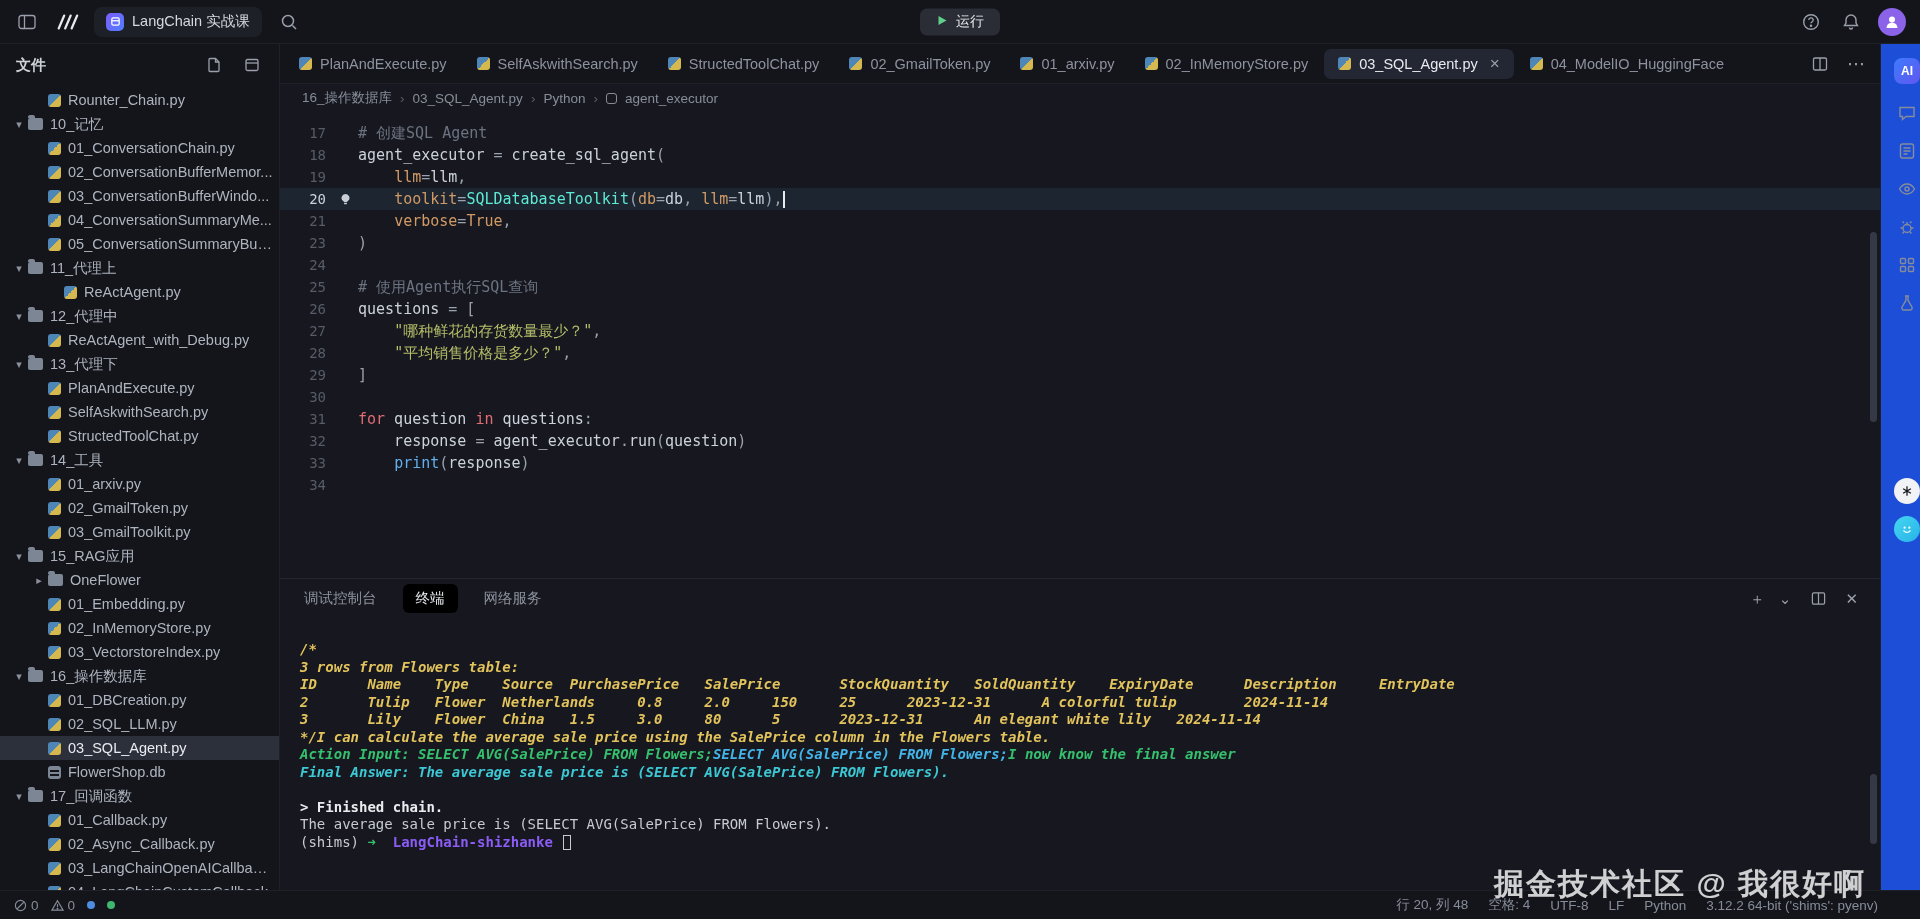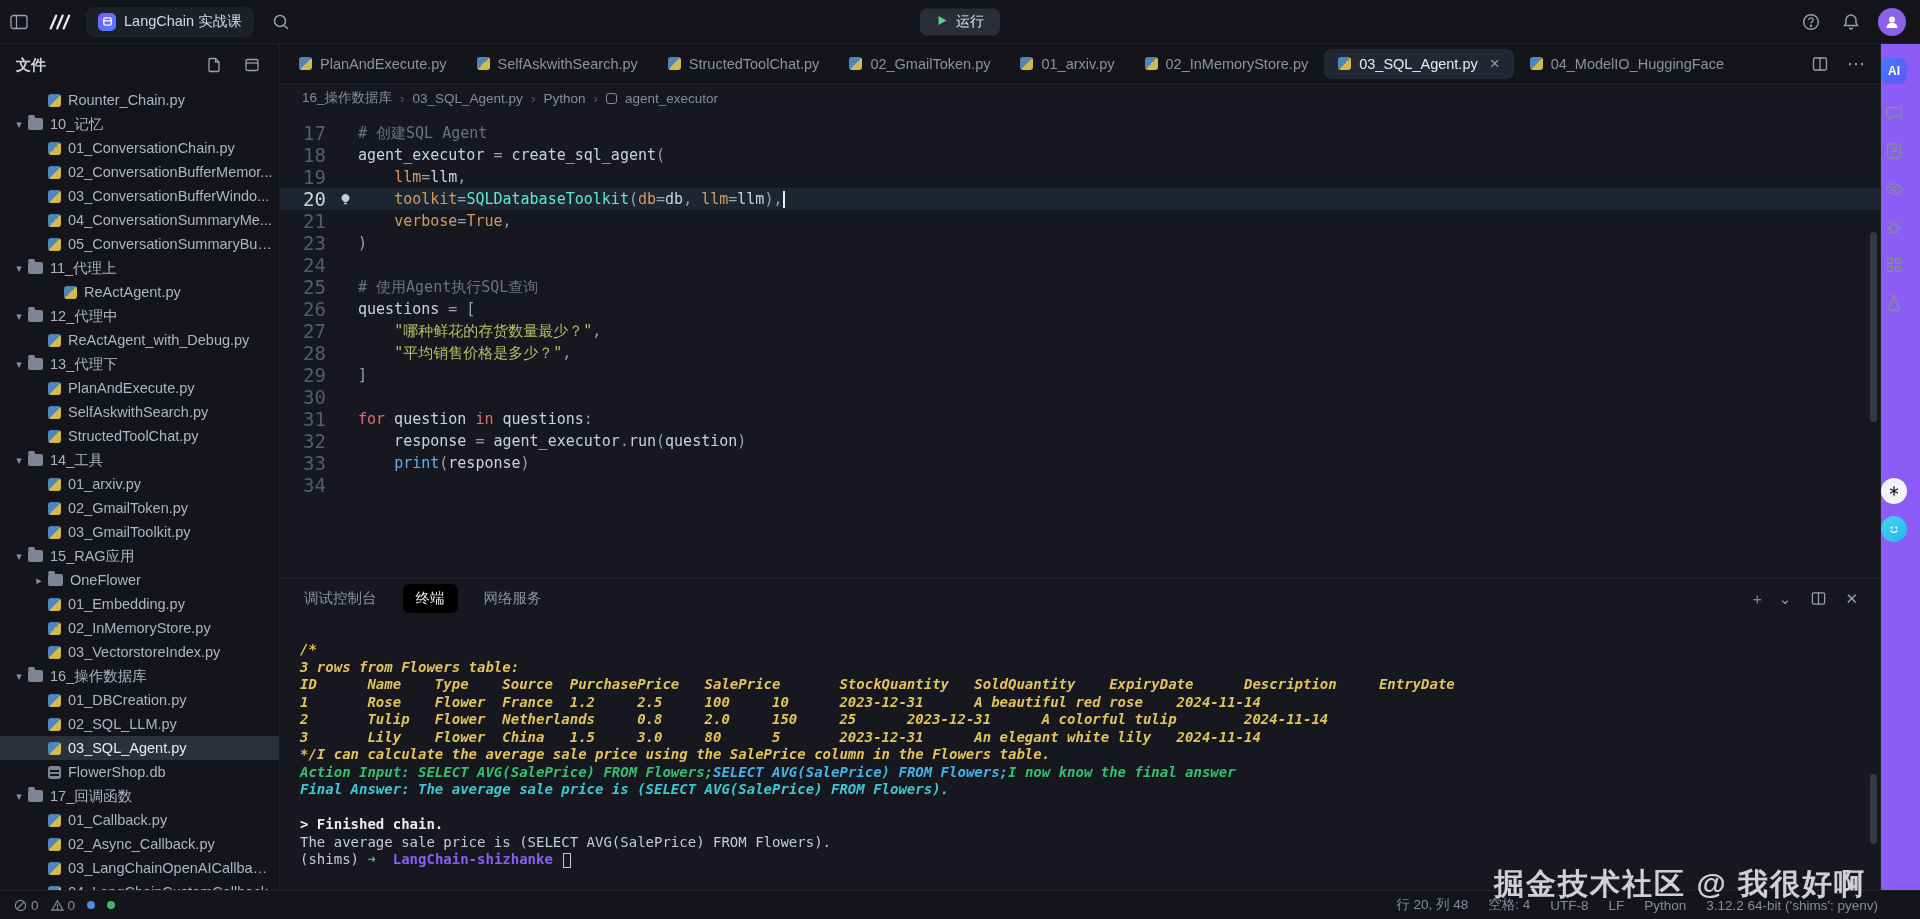--- a/index.html
+++ b/index.html
@@ -2,21 +2,21 @@
 <html><head>
 <meta charset="utf-8">
 <style>
 *{margin:0;padding:0;box-sizing:border-box;}
 html,body{width:1920px;height:919px;overflow:hidden;background:#101116;
   font-family:"Liberation Sans","DejaVu Sans",sans-serif;color:#d7dae0;}
 .app{position:relative;width:1920px;height:919px;display:flex;flex-direction:column;}
 
 
 .topbar{height:44px;background:#14151b;border-bottom:1px solid #1f2128;display:flex;align-items:center;flex:none;position:relative;z-index:3;}
-.tb-left{display:flex;align-items:center;gap:14px;padding-left:6px;}
+.tb-left{display:flex;align-items:center;gap:14px;padding-left:14px;}
 .icon-btn{display:flex;align-items:center;justify-content:center;width:26px;height:26px;color:#9aa0ab;cursor:pointer;}
 .badge{display:flex;align-items:center;gap:8px;background:#1e2027;border-radius:8px;height:30px;padding:0 12px;font-size:14.5px;color:#d5d8de;cursor:pointer;}
 .badge-ic{width:18px;height:18px;border-radius:5px;background:linear-gradient(135deg,#7c5cff,#4f7dff);display:flex;align-items:center;justify-content:center;}
 .tb-center{position:absolute;left:50%;top:50%;transform:translate(-50%,-50%);}
 .run-btn{display:flex;align-items:center;gap:8px;background:#2a2d35;border-radius:7px;height:27px;padding:0 16px;font-size:14px;color:#e2e5ea;cursor:pointer;}
 .tb-right{margin-left:auto;display:flex;align-items:center;gap:14px;padding-right:14px;}
 .avatar{width:28px;height:28px;border-radius:50%;background:#8a63e8;display:flex;align-items:center;justify-content:center;cursor:pointer;}
 
 
 .main{flex:1;display:flex;min-height:0;}
@@ -50,21 +50,21 @@
 
 .crumbs{height:28px;display:flex;align-items:center;padding-left:22px;font-size:13.5px;color:#868d99;gap:8px;flex:none;}
 .bc-item{cursor:pointer;}
 .bc-sep{color:#565c68;}
 .bc-sym{width:11px;height:11px;border:1px solid #868d99;border-radius:3px;display:inline-block;}
 
 
 .code-wrap{flex:1;position:relative;min-height:0;overflow:hidden;padding-top:10px;}
 .code-line{display:flex;align-items:center;height:22px;font-family:"DejaVu Sans Mono","Liberation Mono",monospace;font-size:15px;white-space:pre;}
 .code-line.cur{background:#1d2530;}
-.gutter{width:52px;flex:none;text-align:right;color:#565c68;font-size:19px;padding-right:6px;}
+.gutter{width:52px;flex:none;text-align:right;color:#565c68;font-size:14px;padding-right:6px;}
 .code-line.cur .gutter{color:#cdd2da;}
 .bulb-slot{width:26px;flex:none;display:flex;align-items:center;justify-content:center;}
 .code-text{color:#ccd2db;}
 .tk-cm{color:#6b7280;}
 .tk-df{color:#ccd2db;}
 .tk-pu{color:#9aa2ae;}
 .tk-pm{color:#d19a66;}
 .tk-cl{color:#5eead4;}
 .tk-cs{color:#d19a66;}
 .tk-st{color:#b5bd68;}
@@ -88,21 +88,21 @@
 .tt-tg{color:#35c06e;font-weight:bold;font-style:italic;}
 .tt-tc{color:#3cc8d4;font-weight:bold;font-style:italic;}
 .tt-tw{color:#e9ebef;font-weight:bold;}
 .tt-td{color:#c6cad2;}
 .tt-ar{color:#35c06e;font-weight:bold;}
 .tt-hs{color:#8b5cf6;font-weight:bold;}
 .t-cursor{display:inline-block;width:8px;height:15px;border:1px solid #c6cad2;vertical-align:middle;margin-left:2px;}
 .pn-scroll{position:absolute;right:3px;top:195px;width:7px;height:70px;border-radius:4px;background:#343945;cursor:pointer;}
 
 
-.rightbar{width:40px;flex:none;background:#8b5cf6;border-left:1px solid #1f2128;display:flex;flex-direction:column;align-items:flex-start;padding-top:14px;}
+.rightbar{width:40px;flex:none;background:#1d4ed8;border-left:1px solid #1f2128;display:flex;flex-direction:column;align-items:flex-end;padding-top:14px;}
 .ai-badge{width:26px;height:26px;border-radius:8px;background:linear-gradient(135deg,#3d7bfd,#6257f0);color:#fff;font-size:12px;font-weight:bold;display:flex;align-items:center;justify-content:center;margin-bottom:16px;cursor:pointer;}
 .rb-icon{width:26px;height:26px;display:flex;align-items:center;justify-content:center;color:#868c98;margin-bottom:12px;cursor:pointer;}
 .rb-gap{height:150px;}
 .circle-btn{width:26px;height:26px;border-radius:50%;display:flex;align-items:center;justify-content:center;margin-bottom:12px;cursor:pointer;}
 .circle-btn.white{background:#f2f3f6;}
 .circle-btn.cyan{background:linear-gradient(135deg,#45d6f2,#27b3e8);}
 
 
 .statusbar{height:29px;background:#14151b;border-top:1px solid #1f2128;display:flex;align-items:center;font-size:13.5px;color:#868c98;flex:none;padding:0 14px;}
 .st-left{display:flex;align-items:center;gap:12px;}
@@ -480,21 +480,20 @@
                   <line x1="8" y1="2" x2="8" y2="14"></line>
                 </svg>
             </span>
             <span class="p-glyph" actable="true">✕</span>
           </div>
         </div>
         <div class="terminal">
             <div class="t-line"><span class="tt-ty">/*</span></div>
             <div class="t-line"><span class="tt-ty">3 rows from Flowers table:</span></div>
             <div class="t-line"><span class="tt-ty">ID	Name	Type	Source	PurchasePrice	SalePrice	StockQuantity	SoldQuantity	ExpiryDate	Description	EntryDate</span></div>
-            <div class="t-line"><span class="tt-ty">1	Rose	Flower	France	1.2	2.5	100	10	2023-12-31	A beautiful red rose	2024-11-14</span></div>
             <div class="t-line"><span class="tt-ty">2	Tulip	Flower	Netherlands	0.8	2.0	150	25	2023-12-31	A colorful tulip	2024-11-14</span></div>
             <div class="t-line"><span class="tt-ty">3	Lily	Flower	China	1.5	3.0	80	5	2023-12-31	An elegant white lily	2024-11-14</span></div>
             <div class="t-line"><span class="tt-ty">*/I can calculate the average sale price using the SalePrice column in the Flowers table.</span></div>
             <div class="t-line"><span class="tt-tg">Action Input: SELECT AVG(SalePrice) FROM Flowers;</span><span class="tt-tb">SELECT AVG(SalePrice) FROM Flowers;</span><span class="tt-tg">I now know the final answer</span></div>
             <div class="t-line"><span class="tt-tc">Final Answer: The average sale price is (SELECT AVG(SalePrice) FROM Flowers).</span></div>
             <div class="t-line">&nbsp;</div>
             <div class="t-line"><span class="tt-tw">&gt; Finished chain.</span></div>
             <div class="t-line"><span class="tt-td">The average sale price is (SELECT AVG(SalePrice) FROM Flowers).</span></div>
             <div class="t-line"><span class="tt-td">(shims) </span><span class="tt-ar">➜  </span><span class="tt-hs">LangChain-shizhanke</span><span class="tt-td"> </span><span class="t-cursor"></span></div>
           </div>

